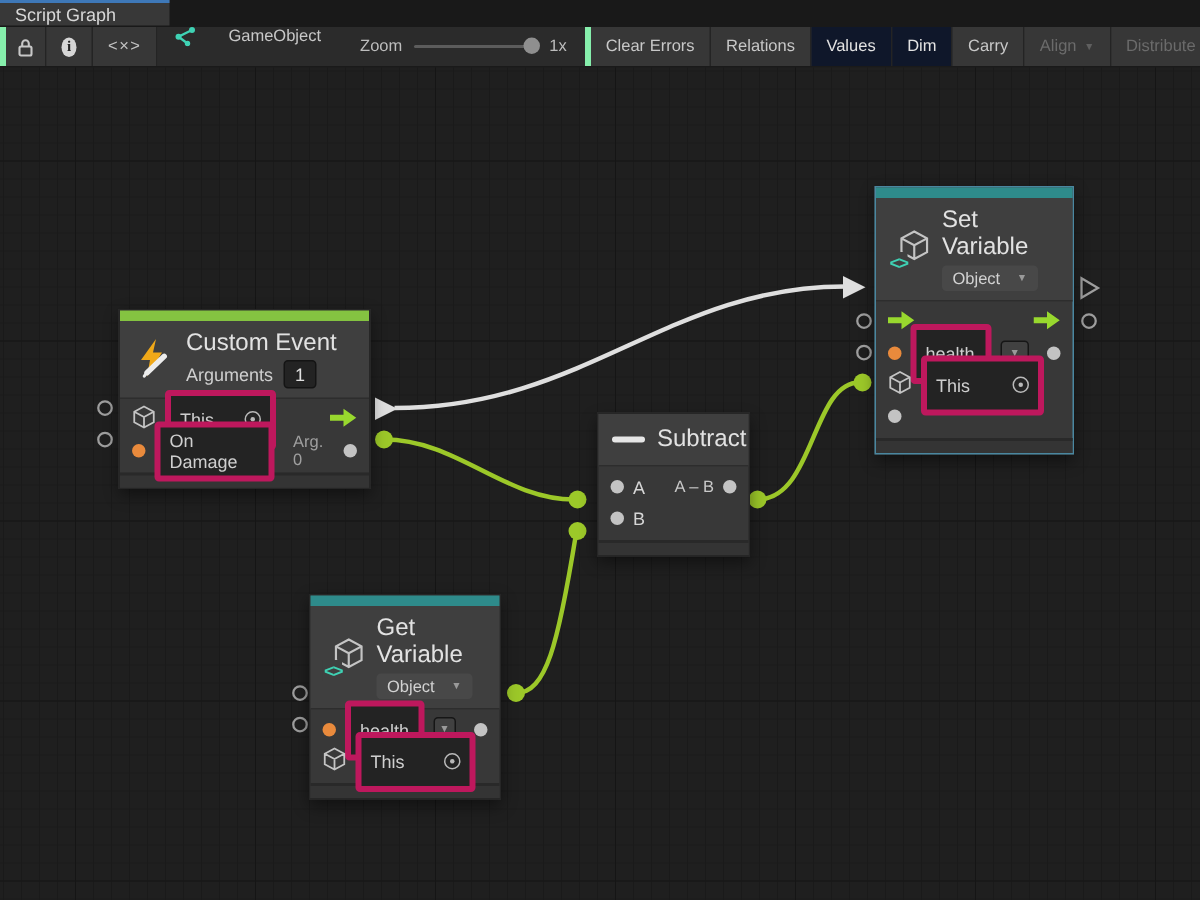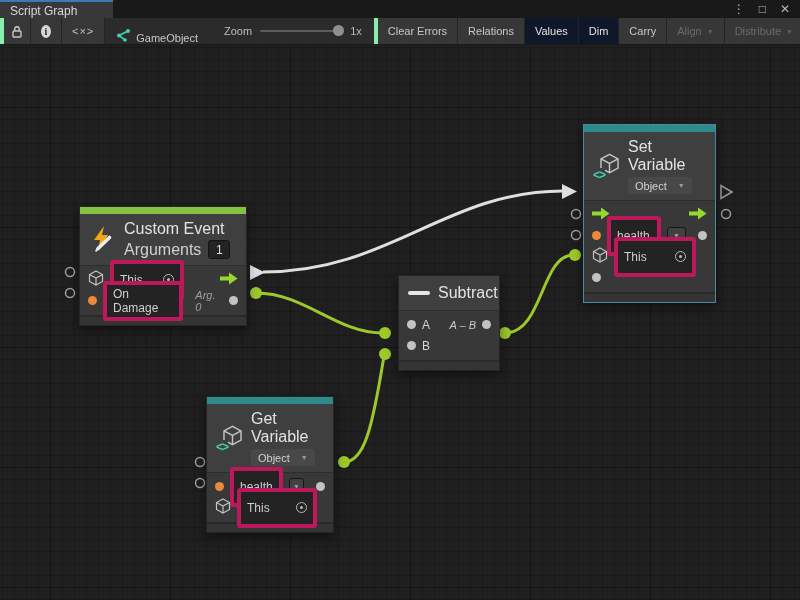--- a/index.html
+++ b/index.html
@@ -2,38 +2,38 @@
 <html><head>
 <meta charset="utf-8">
 <style>
   * { margin:0; padding:0; box-sizing:border-box; }
   html,body { width:800px; height:600px; background:#191919; overflow:hidden;
     font-family:"Liberation Sans", sans-serif; -webkit-font-smoothing:antialiased; }
   #window { position:relative; width:800px; height:600px; }
 
   
   .tabbar { position:absolute; top:0; left:0; right:0; height:18px; background:#191919;
-    display:flex; align-items:stretch; }
+    display:flex; align-items:stretch;flex-direction:column; }
   .tab { width:113px; background:#383838; border-top:2px solid #3e78b8;
     color:#d8d8d8; font-size:12px; padding:1px 0 0 10px; display:flex; align-items:center; }
   .win-icons { margin-left:auto; display:flex; align-items:center; gap:14px; padding-right:10px;
     color:#b9b9b9; font-size:12px; }
   .win-icons span { cursor:default; line-height:1; }
 
   
   .toolbar { position:absolute; top:18px; left:0; right:0; height:27px; background:#2b2b2b;
     border-bottom:1px solid #1a1a1a; display:flex; align-items:stretch; color:#c8c8c8;
     font-size:11px; white-space:nowrap; overflow:hidden; }
   .tbtn { background:#373737; border-right:1px solid #242424; display:flex; align-items:center;
     justify-content:center; padding:0 10px; color:#c8c8c8; }
   .tbtn.first { border-left:4px solid #86efac; }
   .tbtn.active { background:#0f172a; color:#e2e2e2; }
   .tbtn.disabled { color:#6b6b6b; }
   .tb-gap { width:18px; }
-  .target-area { display:flex; align-items:flex-end; gap:6px; padding:0 10px; }
+  .target-area { display:flex; align-items:flex-start; gap:22px; padding:0 10px; }
   .zoom-area { display:flex; align-items:center; gap:8px; padding:0 12px 0 16px; color:#bdbdbd; }
   .zoom-track { position:relative; width:82px; height:2px; background:#5c5c5c; border-radius:1px; }
   .zoom-knob { position:absolute; right:-2px; top:-5px; width:11px; height:11px; border-radius:50%;
     background:#8f8f8f; }
   .right-group { display:flex; align-items:stretch; margin-left:0; }
   .dd-caret { font-size:7px; margin-left:5px; color:#9a9a9a; }
   .tbtn.disabled .dd-caret { color:#5f5f5f; }
 
   
   .icon-lock, .icon-info { display:inline-flex; }
@@ -79,21 +79,21 @@
   .target-glyph { margin-left:auto; width:11px; height:11px; border:1.5px solid #b9b9b9;
     border-radius:50%; display:flex; align-items:center; justify-content:center; flex:none; }
   .target-glyph::after { content:""; width:3px; height:3px; background:#b9b9b9; border-radius:50%; }
 
   .varicon { position:relative; width:27px; height:27px; flex:none; }
   .varicon svg { position:absolute; top:0; right:0; }
   .varicon .angle { position:absolute; left:-1px; bottom:-2px; color:#3fd2b4; font-size:12px;
     font-weight:bold; letter-spacing:-1px; background:#3f3f3f; padding-left:1px; }
   .minus-bar { width:22px; height:4px; background:#e6e6e6; border-radius:2px; flex:none; }
   .spacer { flex:1; }
-  .arg-label { color:#9f9f9f; font-size:11px;font-style:italic; }
+  .arg-label { color:#9f9f9f; font-size:11px; }
   .small-num { width:22px; height:19px; background:#232323; border:1px solid #141414;
     border-radius:3px; color:#e0e0e0; display:inline-flex; align-items:center;
     justify-content:center; font-size:12px; }
 </style>
 </head>
 <body>
 
 <div id="window">
 
   <div class="tabbar">
@@ -203,21 +203,21 @@
         <span>
           <svg width="27" height="27" viewBox="0 0 27 27">
             <polygon points="15,1 5,15 11,15 9,26 19,10 13,10" fill="#f0a818"></polygon>
             <path d="M9 23.5 L20.5 12.5" stroke="#ececec" stroke-width="3.6" stroke-linecap="round"></path>
             <path d="M7.2 25.8 L9.4 22.6" stroke="#ececec" stroke-width="2" stroke-linecap="round"></path>
           </svg>
         </span>
         <div>
           <div class="n-title">Custom Event</div>
           <div style="display:flex; align-items:center; gap:7px; margin-top:2px;">
-            <span style="font-size:16px; color:#cfcfcf">Arguments</span>
+            <span style="font-size:12px; color:#cfcfcf">Arguments</span>
             <span class="small-num">1</span>
           </div>
         </div>
       </div>
       <div class="n-body">
         <div class="n-row">
           <span>
             <svg width="16" height="16" viewBox="0 0 16 16">
               <path d="M8 1 L14.5 4.5 V11.5 L8 15 L1.5 11.5 V4.5 Z M1.5 4.5 L8 8 L14.5 4.5 M8 8 V15" fill="none" stroke="#c4c4c4" stroke-width="1.2"></path>
             </svg>

